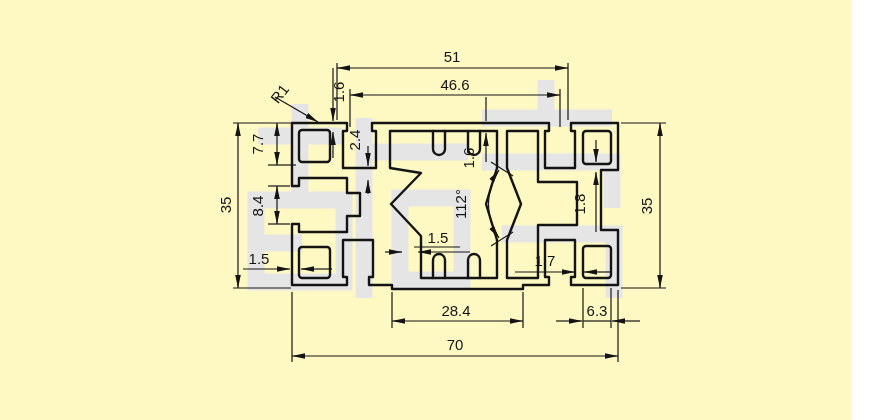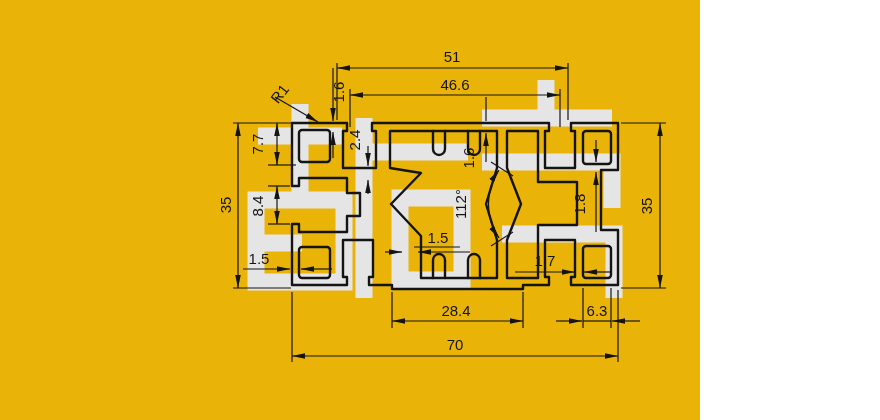--- a/index.html
+++ b/index.html
@@ -1,19 +1,19 @@
 <!DOCTYPE html>
 <html><head>
 <meta charset="utf-8">
 <style>
   html,body{margin:0;padding:0;background:#ffffff;}
   #stage{
     position:relative;
-    width:700px;height:420px;
-    background:#eab308;
+    width:852px;height:420px;
+    background:#fef9c3;
     overflow:hidden;
     font-family:"Liberation Sans", sans-serif;
   }
   svg{display:block}
   .profile{stroke:#141414;stroke-width:2.4;fill:none;stroke-linejoin:round;stroke-linecap:round;}
   .dim{stroke:#141414;stroke-width:1.2;fill:none;}
   .wm{stroke:#e5e5e5;stroke-width:17;fill:none;stroke-linejoin:miter;}
   text{font-family:"Liberation Sans", sans-serif;font-size:15px;fill:#141414;}
 </style>
 </head>

